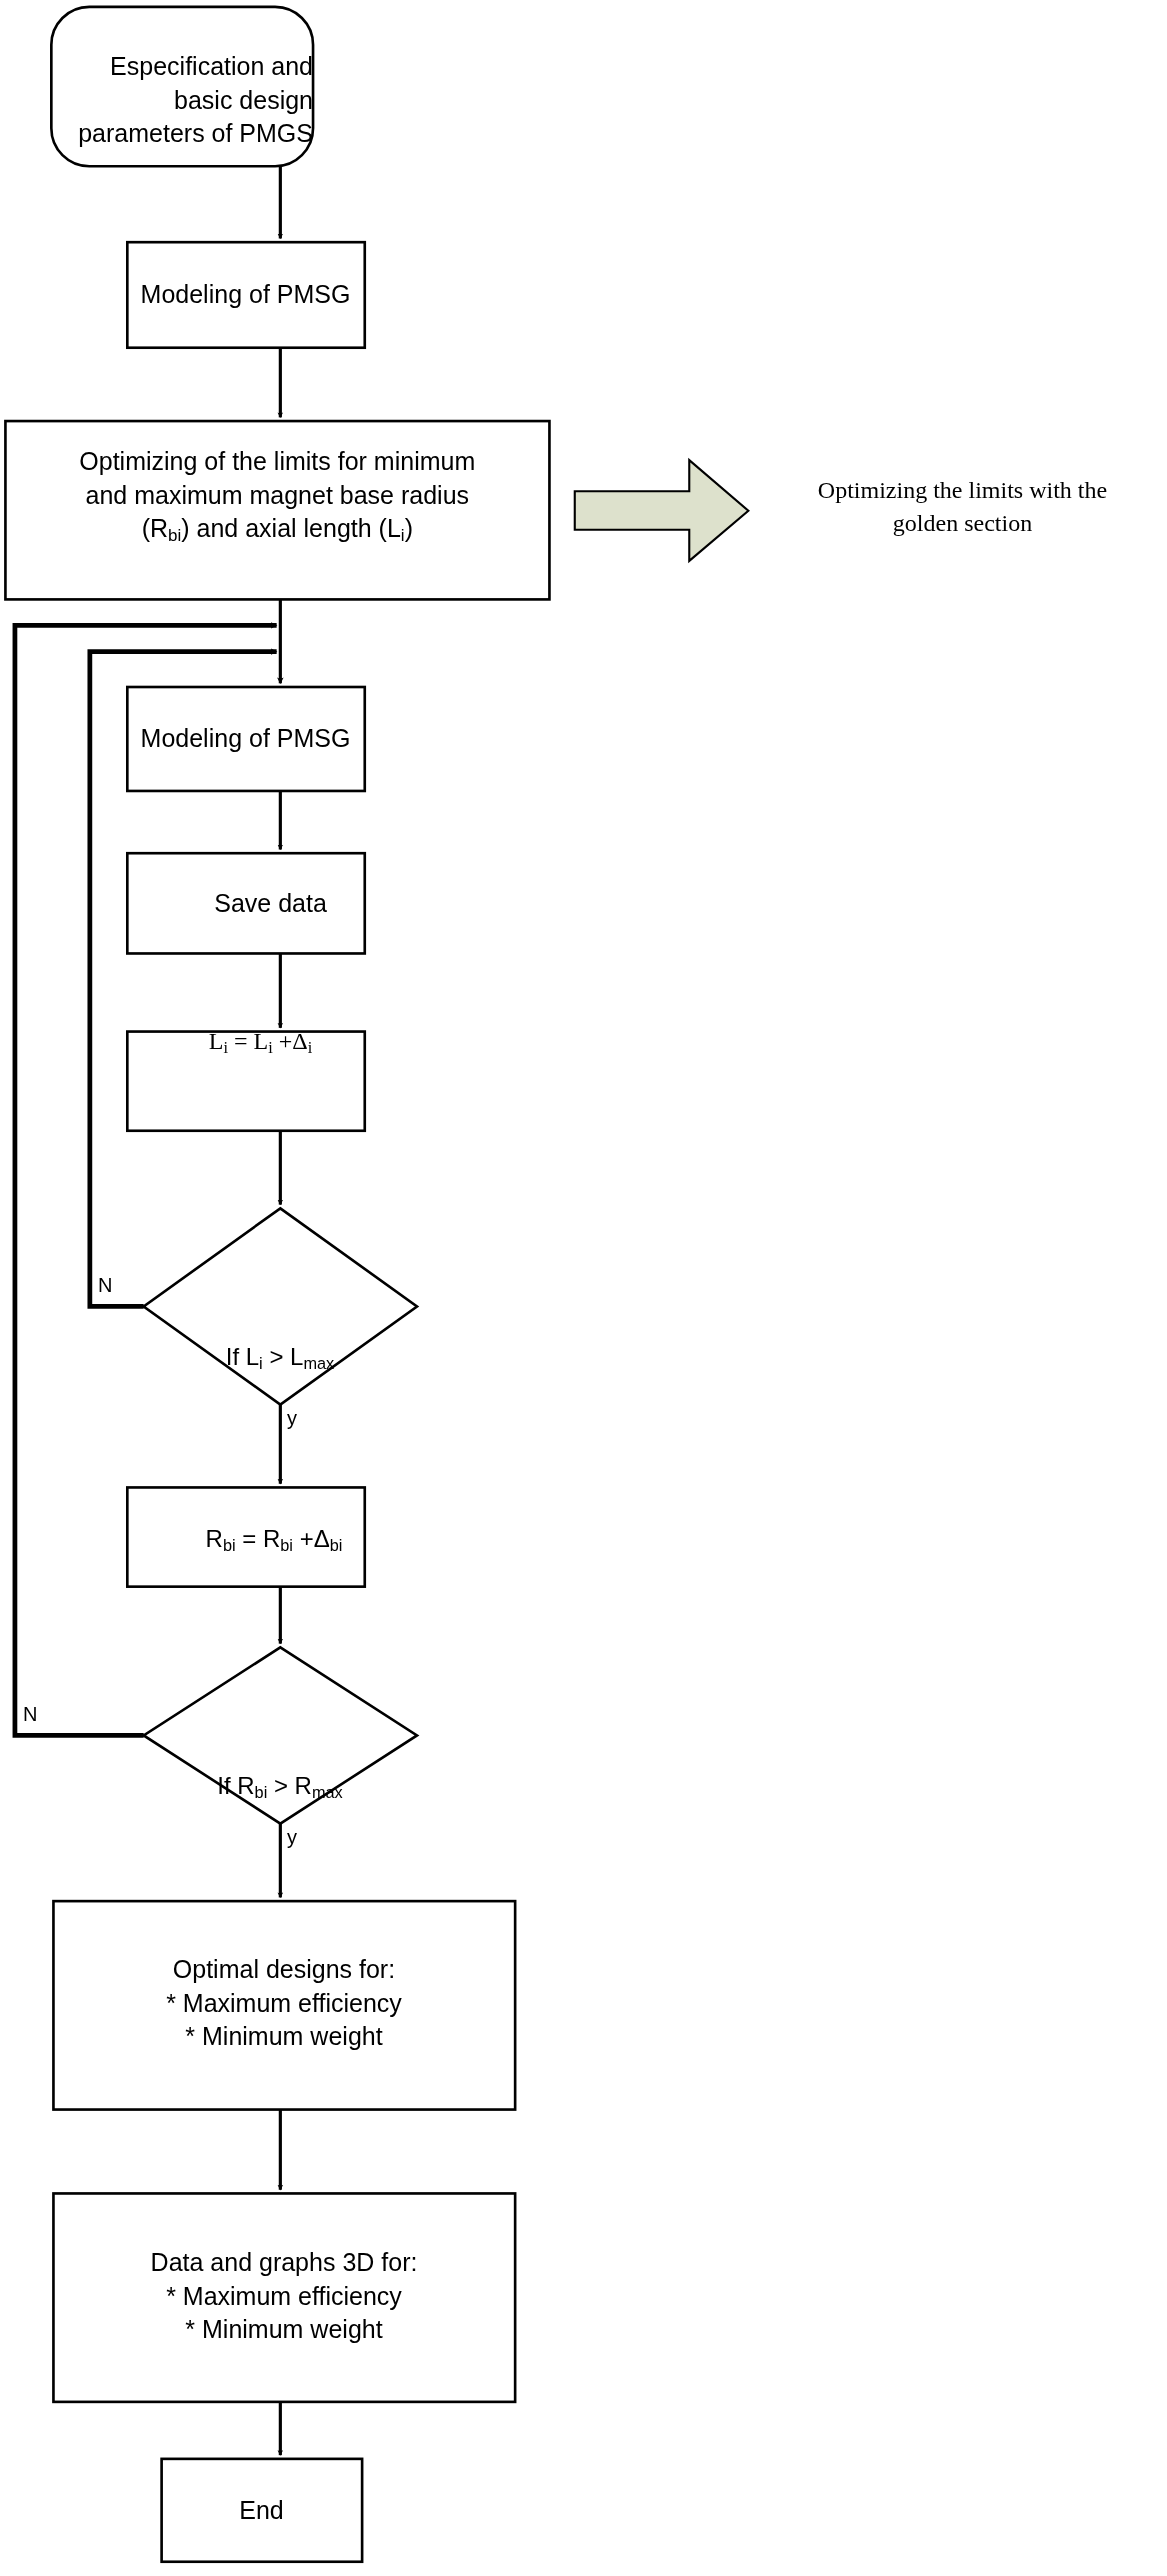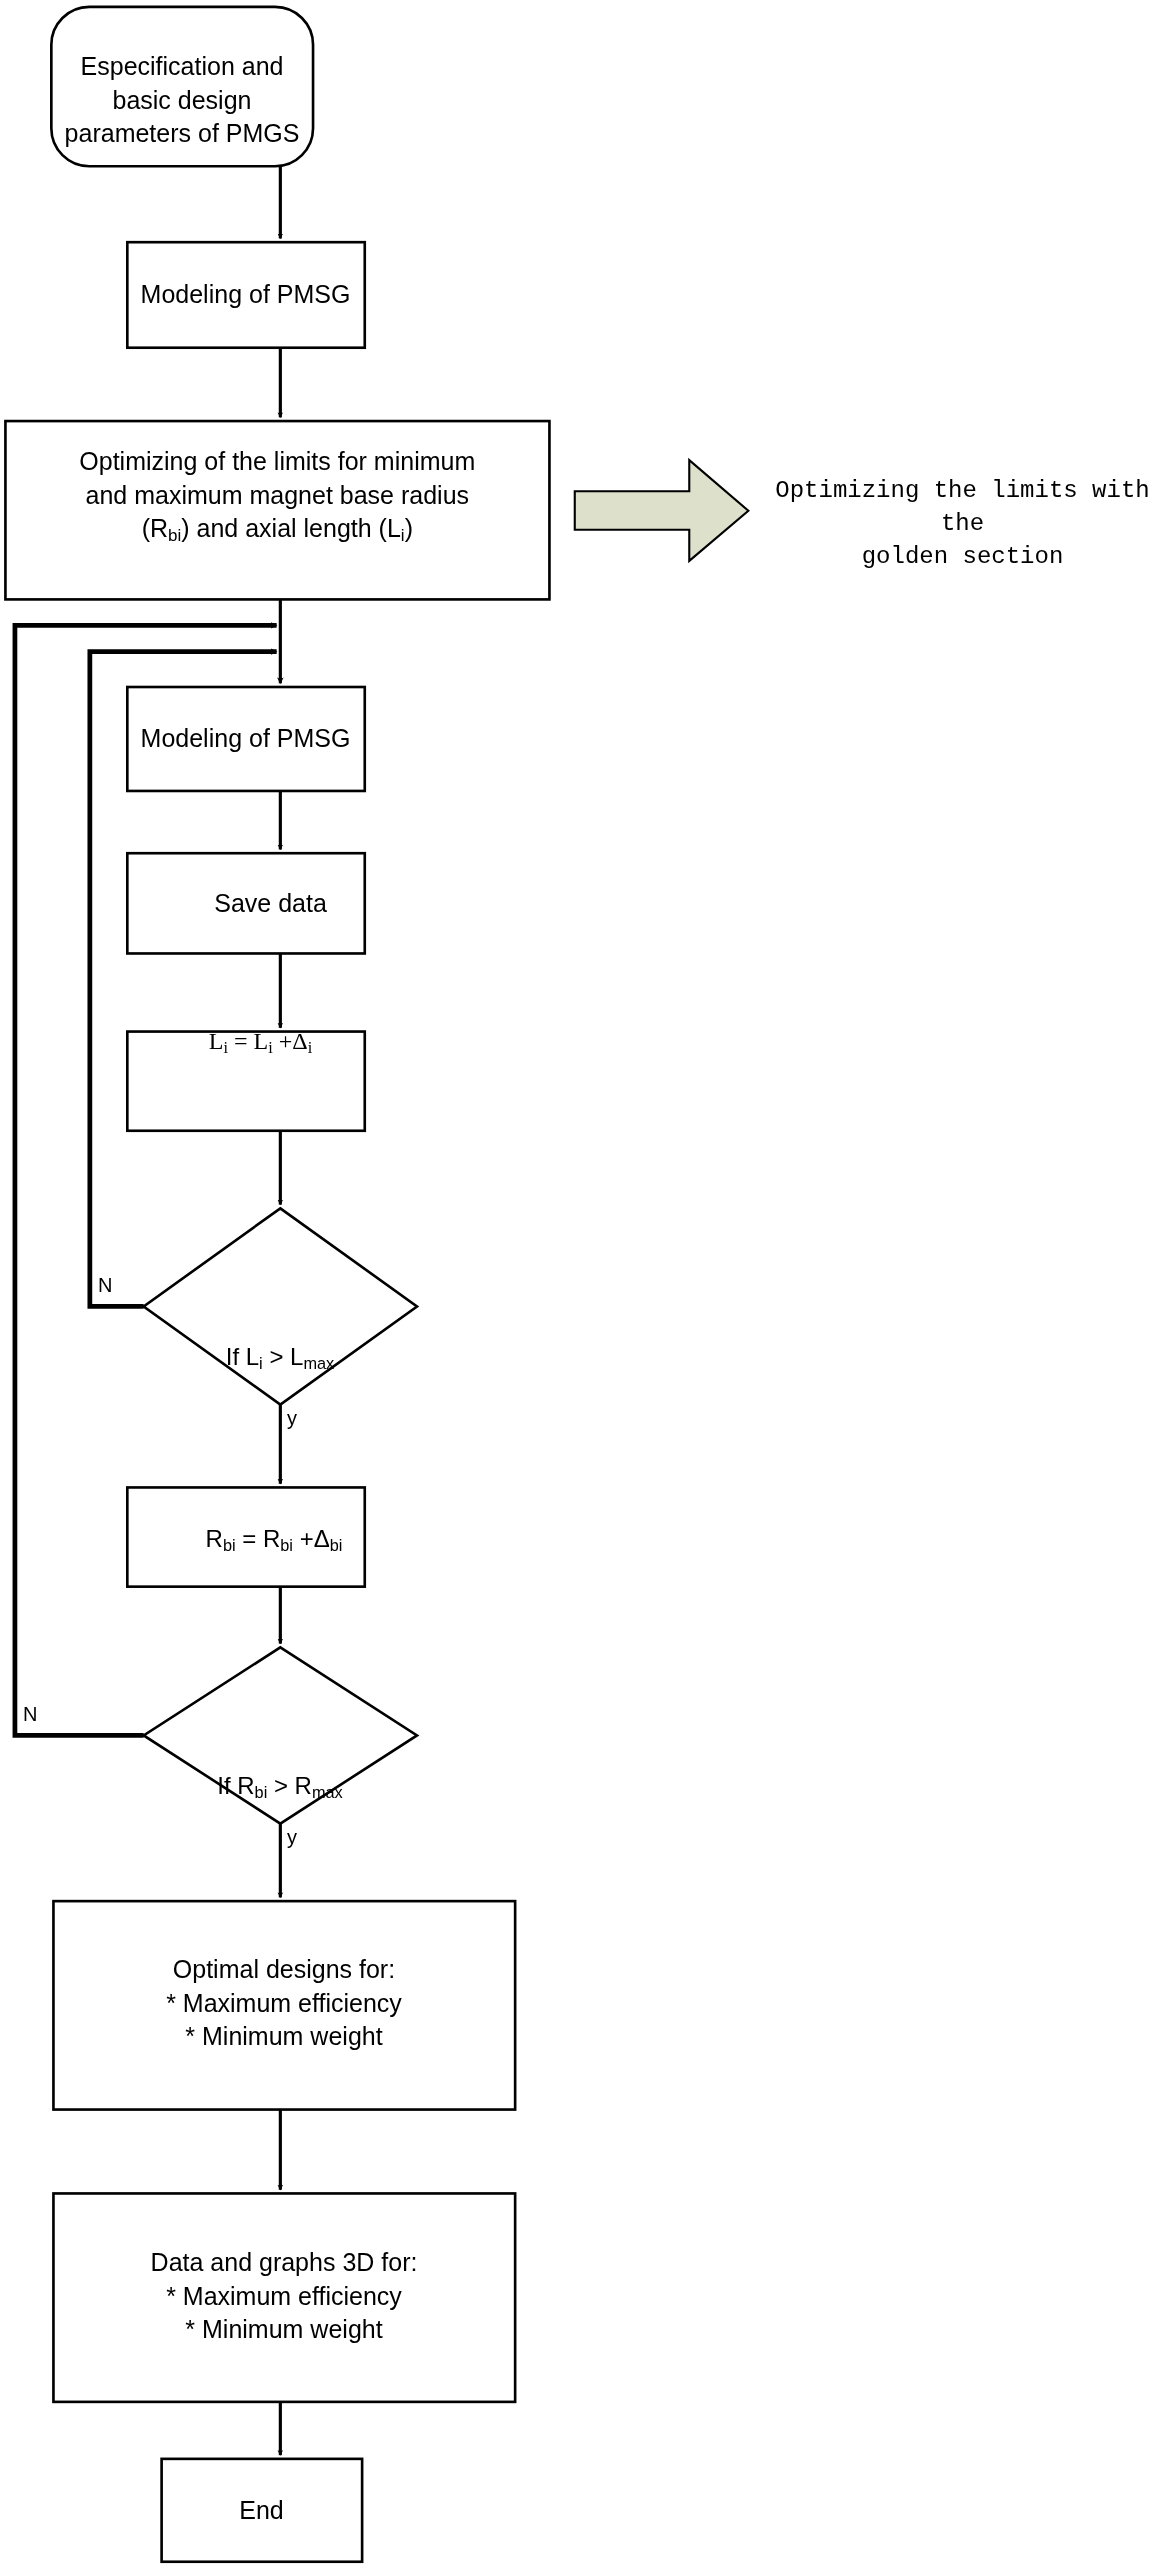--- a/index.html
+++ b/index.html
@@ -38,26 +38,26 @@
     position: absolute;
     color: #000000;
     font-family: "Liberation Sans", sans-serif;
     font-size: 20px;
     line-height: 1;
   }
   .ann-text {
     position: absolute;
     text-align: center;
     color: #000000;
-    font-family: Liberation Mono, monospace;
+    font-family: Liberation Serif, serif;
     font-size: 24px;
     line-height: 1.38;
     white-space: pre-line;
   }
-  .t-start   { font-size: 25px; }
+  .t-start   { font-size: 25px; text-align: right; }
   .t-proc    { font-size: 25px; }
   .t-calc    { font-size: 25px; }
   .t-small   { font-size: 24px; }
   .t-dec     { font-size: 24px; margin-top: 48px; }
   sub { font-size: 0.68em; vertical-align: -0.22em; }
 </style>
 </head>
 <body>
 
 <div id="flow-root">

